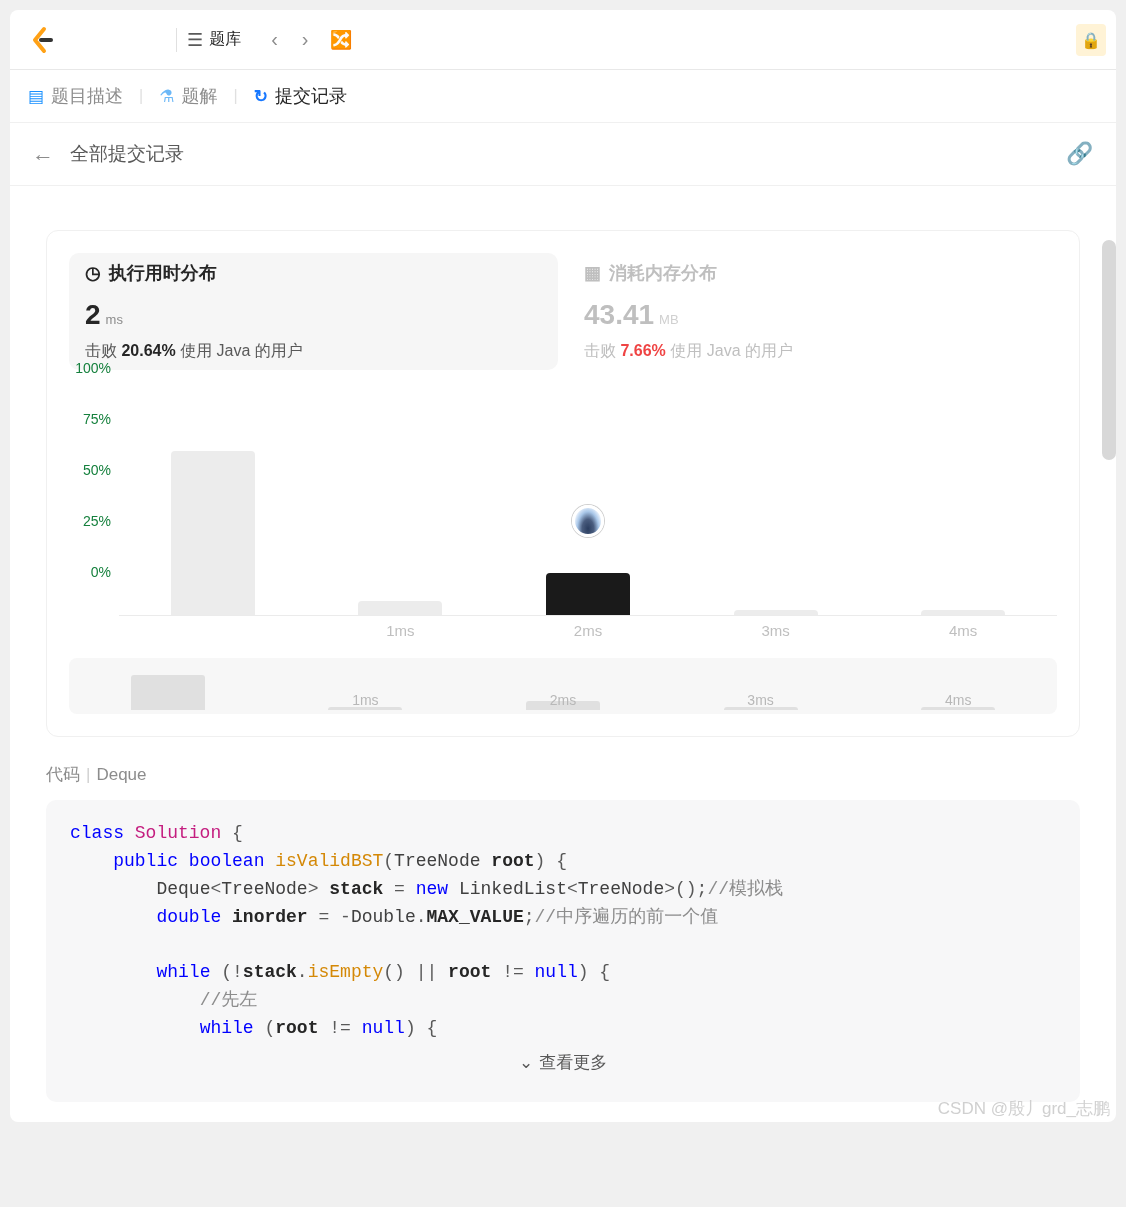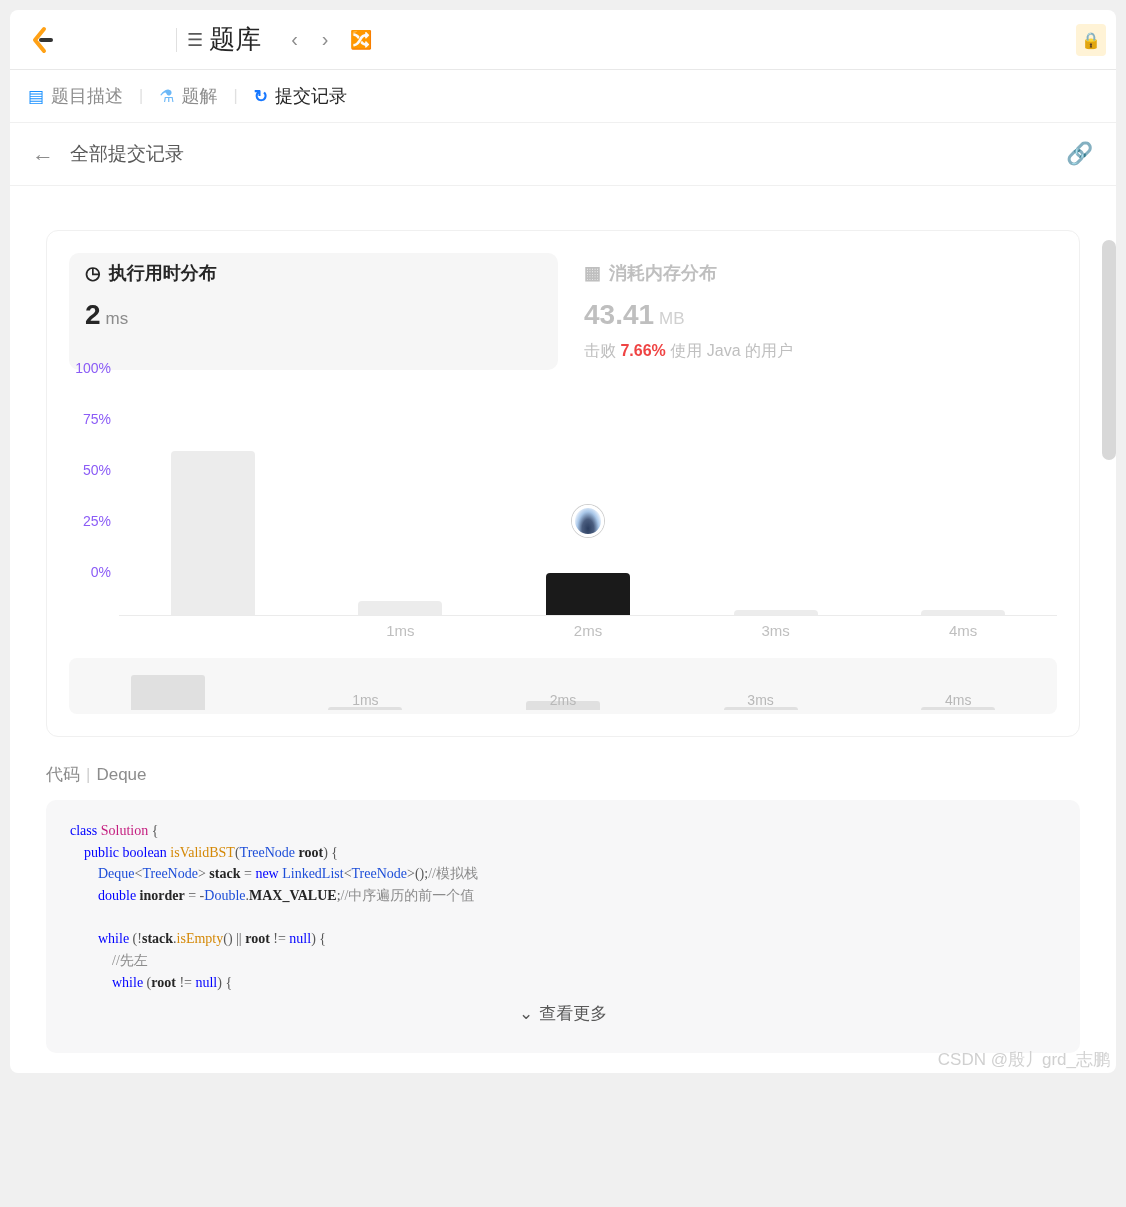--- a/index.html
+++ b/index.html
@@ -1,21 +1,21 @@
 <!DOCTYPE html>
 <html><head>
   <meta charset="utf-8">
   <style>
     * { margin: 0; padding: 0; box-sizing: border-box; }
     body { font-family: -apple-system, BlinkMacSystemFont, "Segoe UI", Helvetica, Arial, sans-serif; background: #f0f0f0; color: #262626; width: 1126px; position: relative; }
     .top-bar { height: 60px; background: #fff; border-bottom: 1px solid #e8e8e8; display: flex; align-items: center; padding: 0 18px; margin: 10px 10px 0 10px; border-radius: 8px 8px 0 0; position: relative; }
     .logo { width: 28px; height: 28px; margin-right: 110px; }
     .top-bar-divider { width:1px; height:24px; background:#e0e0e0; margin:0 10px; }
     .problems-icon { font-size:18px; color:#595959; margin-right:6px;}
-    .problems-label { font-size: 26px; color: #262626; margin-right: 18px; }
+    .problems-label { font-size: 16px; color: #262626; margin-right: 18px; }
     .nav-arrow { font-size: 20px; color: #8c8c8c; padding: 4px 12px; cursor:pointer; }
     .shuffle { font-size: 18px; color: #8c8c8c; margin-left: 10px; cursor:pointer;}
     .lock-badge { position:absolute; right:10px; top:14px; width:30px; height:32px; background:#fff3d6; border-radius:4px; display:flex; align-items:center; justify-content:center; font-size:16px;}
     .content-card { margin: 0 10px 10px 10px; background: #fff; border-radius: 0 0 8px 8px; position: relative; }
     .tabs { display: flex; align-items: center; padding: 14px 18px; border-bottom: 1px solid #f0f0f0; gap: 8px; }
     .tab { display: flex; align-items: center; gap: 7px; font-size: 18px; cursor:pointer;}
     .tab-desc { color: #8c8c8c; }
     .tab-sol { color: #8c8c8c; }
     .tab-sub { color: #262626; font-weight: 500; }
     .tab-sep { color:#e0e0e0; margin: 0 8px;}
@@ -41,45 +41,45 @@
     .btn-green { background:#2db55d; color:#fff;}
     .stats-card { margin-top: 24px; border:1px solid #f0f0f0; border-radius:12px; padding: 22px;}
     .stats-top { display:flex; }
     .stat-panel { flex:1; padding: 8px 16px;}
     .stat-panel.active { background:#f6f6f6; border-radius:10px; margin-right:10px;}
     .stat-title { display:flex; align-items:center; gap:8px; font-size:18px; font-weight:600; color:#262626; margin-bottom:14px;}
     .stat-panel:not(.active) .stat-title { color:#bfbfbf;}
     .stat-value-row { display:flex; align-items:baseline; gap:5px; margin-bottom:10px;}
     .stat-value { font-size:28px; font-weight:700; color:#262626;}
     .stat-panel:not(.active) .stat-value{ color:#bfbfbf;}
-    .stat-unit { font-size:17px; color:#8c8c8c;}
+    .stat-unit { font-size:13px; color:#8c8c8c;}
     .stat-panel:not(.active) .stat-unit{ color:#d0d0d0;}
     .stat-sub { font-size:16px; color:#595959;}
     .stat-panel:not(.active) .stat-sub{ color:#bfbfbf;}
     .stat-sub b{ color:#262626; font-weight:700;}
     .stat-panel:not(.active) .stat-sub b{color:#ef4444;}
     .chart-wrap { margin-top:14px; }
     .chart { position:relative; height:260px; margin-left:50px;}
     .y-ticks { position:absolute; left:-50px; top:0; bottom:28px; width:50px;}
-    .y-tick { position:absolute; width:100%; text-align:right; font-size:14px; color:#8b5cf6; transform:translateY(-50%); padding-right:8px;}
+    .y-tick { position:absolute; width:100%; text-align:right; font-size:14px; color:#15803d; transform:translateY(-50%); padding-right:8px;}
     .bars { position:absolute; left:0; right:0; bottom:28px; top:0; border-bottom:1px solid #ebebeb;}
     .bar { position:absolute; bottom:0; width:84px; background:#ececec; border-radius:4px 4px 0 0;}
     .bar.current { background:#1a1a1a;}
     .user-marker { position:absolute; bottom:0; transform:translate(-50%,-100%); margin-bottom:4px;}
     .marker-avatar { width:32px;height:32px; border-radius:50%; background:radial-gradient(ellipse at center 80%,#2a3d5f 0%,#4a5d7f 32%,#a8c6e8 58%,#e8f1fc 78%); border:3px solid #fff; box-shadow:0 0 0 1px #d0d0d0;}
     .x-ticks { position:absolute; left:0; right:0; bottom:0; height:28px;}
     .x-tick { position:absolute; transform:translateX(-50%); font-size:15px; color:#bfbfbf; top:6px;}
     .minimap { margin-top:14px; height:56px; background:#f7f7f7; border-radius:8px; position:relative;}
     .mini-bar { position:absolute; bottom:4px; background:#e0e0e0; border-radius:3px 3px 0 0;}
     .mini-lbl { position:absolute; bottom:6px; font-size:14px; color:#b8b8b8; transform:translateX(-50%);}
     .code-header { margin-top:26px; font-size:17px; color:#8c8c8c;}
     .code-header .sep{ margin:0 6px; color:#d0d0d0;}
     .code-block { margin-top:14px; background:#f7f7f8; border-radius:10px; padding:20px 24px; position:relative;}
-    pre { font-family: Liberation Serif, serif; font-size:14px; line-height:1.55; white-space:pre; overflow:hidden;}
-    .kw{color:#0000ff;} .cls{color:#c41d7f;} .fn{color:#d48806;} .typ{color:#1d4ed8;} .cm{color:#8c8c8c;} .pun{color:#595959;} .id{color:#262626; font-weight:600;}
+    pre { font-family: Liberation Mono, monospace; font-size:18px; line-height:1.55; white-space:pre; overflow:hidden;}
+    .kw{color:#0000ff;} .cls{color:#c41d7f;} .fn{color:#d48806;} .typ{color:#404040;} .cm{color:#8c8c8c;} .pun{color:#595959;} .id{color:#262626; font-weight:600;}
     .show-more { display:flex; align-items:center; justify-content:center; gap:6px; font-size:17px; color:#595959; padding:8px; cursor:pointer;}
     .watermark { position:absolute; right:16px; bottom:12px; font-size:17px; color:#d0d0d0;}
     .scroll-ind { position:absolute; right:0; top:170px; width:14px; height:220px; background:#d8d8d8; border-radius:7px;}
   </style>
 </head>
 <body>
 
 <div class="top-bar">
   <div class="logo">
     <svg viewBox="0 0 28 28">
@@ -126,20 +126,23 @@
     <div class="stats-card">
       <div class="stats-top">
         <div class="stat-panel active">
           <div class="stat-title">
               <span>◷</span>
               <span>执行用时分布</span>
             </div>
           <div class="stat-value-row">
             <span class="stat-value">2</span>
             <span class="stat-unit">ms</span>
+          </div>
+          <div class="stat-sub">
+            <span>击败</span> <b>20.64%</b> <span>使用 Java 的用户</span>
           </div>
         </div>
         <div class="stat-panel">
           <div class="stat-title">
               <span>▦</span>
               <span>消耗内存分布</span>
             </div>
           <div class="stat-value-row">
             <span class="stat-value">43.41</span>
             <span class="stat-unit">MB</span>

